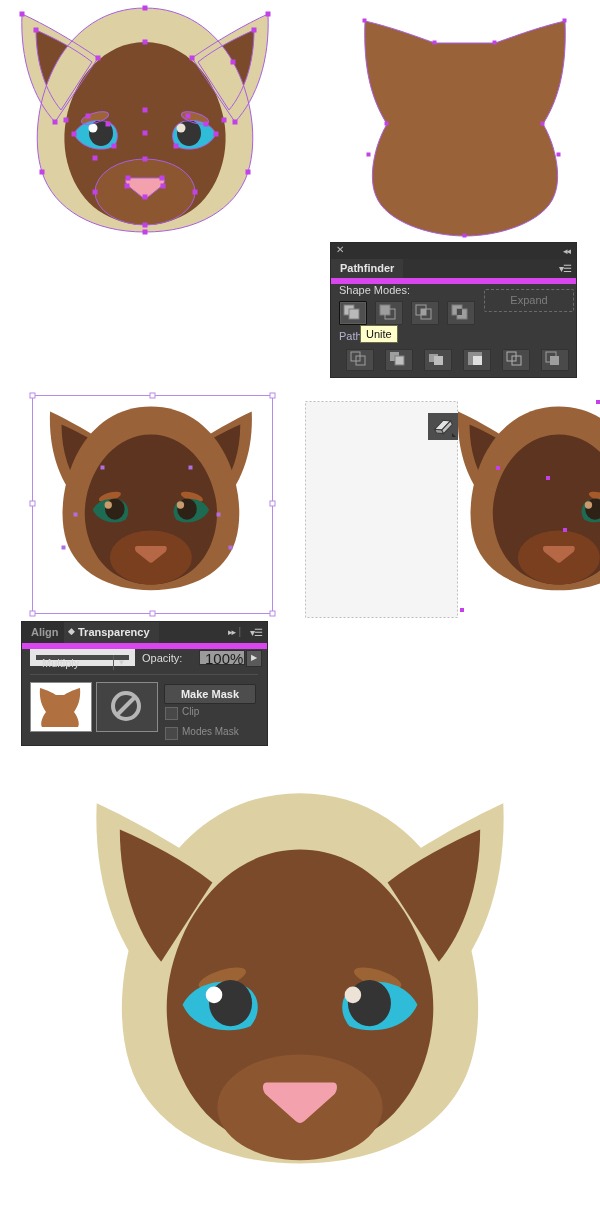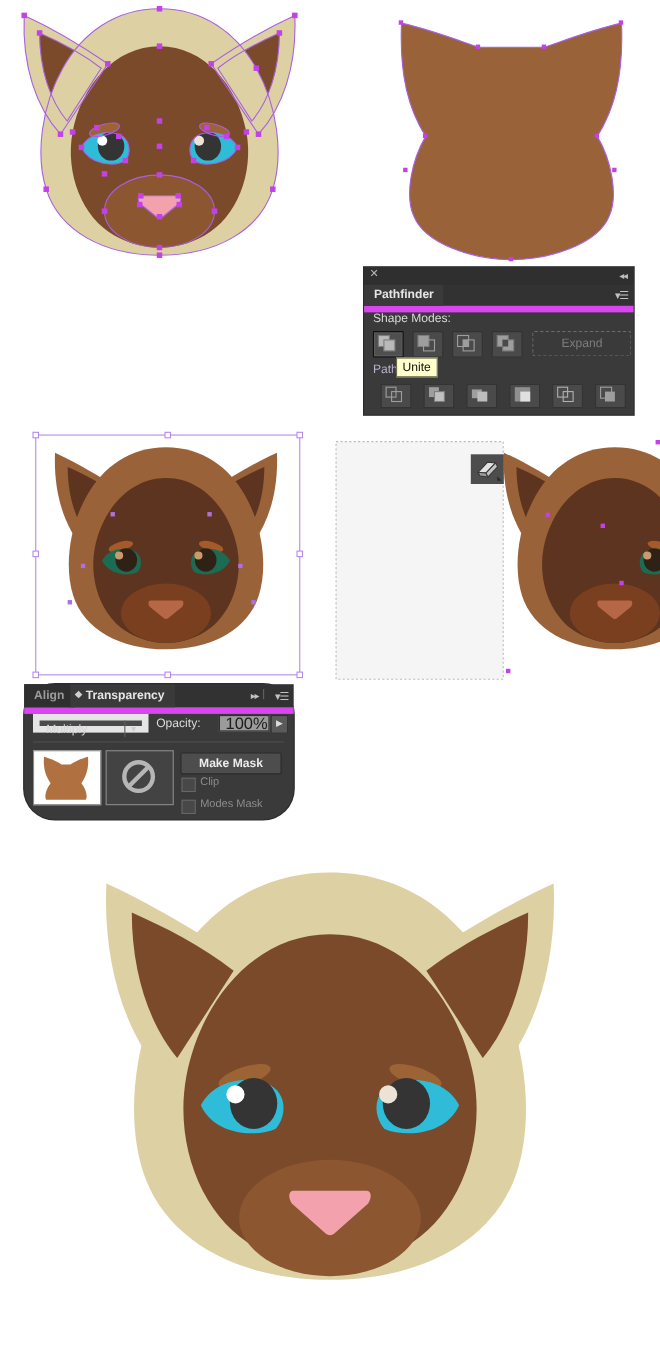--- a/index.html
+++ b/index.html
@@ -180,21 +180,21 @@
         <rect x="9" y="7" width="5" height="6" fill="#9e9e9e"></rect>
       </svg>
   </div>
   <div class="pf-btn" style="left:116px;top:58px;">
     <svg width="24" height="20" viewBox="0 0 24 20">
         <rect x="4" y="3" width="10" height="10" fill="#9e9e9e" stroke="#7d7d7d"></rect>
         <rect x="9" y="7" width="10" height="10" fill="#9e9e9e" stroke="#7d7d7d"></rect>
         <rect x="9" y="7" width="5" height="6" fill="#4a4a4a"></rect>
       </svg>
   </div>
-  <div class="expand-btn" style="left:153px;top:58px;">Expand</div>
+  <div class="expand-btn" style="left:153px;top:46px;">Expand</div>
 
   <div class="sect-label" style="left:8px;top:87px;color:#b8b0cf;">Path</div>
   <div class="tooltip" style="left:29px;top:82px;">Unite</div>
 
   <div class="pf-btn2" style="left:15px;top:106px;">
     <svg width="24" height="18" viewBox="0 0 24 18">
         <rect x="4" y="2" width="9" height="9" fill="none" stroke="#9e9e9e"></rect>
         <rect x="9" y="6" width="9" height="9" fill="none" stroke="#9e9e9e"></rect>
       </svg>
   </div>
@@ -301,21 +301,21 @@
   <svg width="30" height="27" viewBox="0 0 30 27">
     <g transform="rotate(-28 15 13)">
       <path d="M6 12 L 18 8 L 24 12 L 12 16 Z" fill="#e2e2e2" stroke="#3a3a3a" stroke-width="1"></path>
       <path d="M6 12 L 12 16 L 12 20 L 6 16 Z" fill="#9b9b9b" stroke="#3a3a3a" stroke-width="1"></path>
       <path d="M12 16 L 24 12 L 24 16 L 12 20 Z" fill="#c2c2c2" stroke="#3a3a3a" stroke-width="1"></path>
     </g>
     <path d="M24 20 L 28 24 L 24 24 Z" fill="#2a2a2a"></path>
   </svg>
 </div>
 
-<div class="panel" style="left:22px;top:622px;width:245px;height:123px;border-radius:28px;">
+<div class="panel" style="left:22px;top:622px;width:245px;height:123px;">
   <div class="tabrow" style="height:21px;">
     <div class="tab inactive" style="left:0px;height:21px;line-height:21px;">Align</div>
     <div class="tab active" style="left:42px;height:21px;line-height:21px;padding-left:14px;">Transparency</div>
     <span class="abs" style="left:46px;top:4px;font-size:9px;color:#cfcfcf;">◆</span>
     <span class="abs" style="right:32px;top:5px;font-size:9px;color:#c5c5c5;letter-spacing:-1px;">▸▸</span>
     <span class="abs" style="right:26px;top:4px;color:#6e6e6e;font-size:10px;">|</span>
     <span class="menu-ic" style="top:5px;">▾☰</span>
   </div>
 
   <div class="tp-select" style="left:8px;top:27px;width:105px;">

